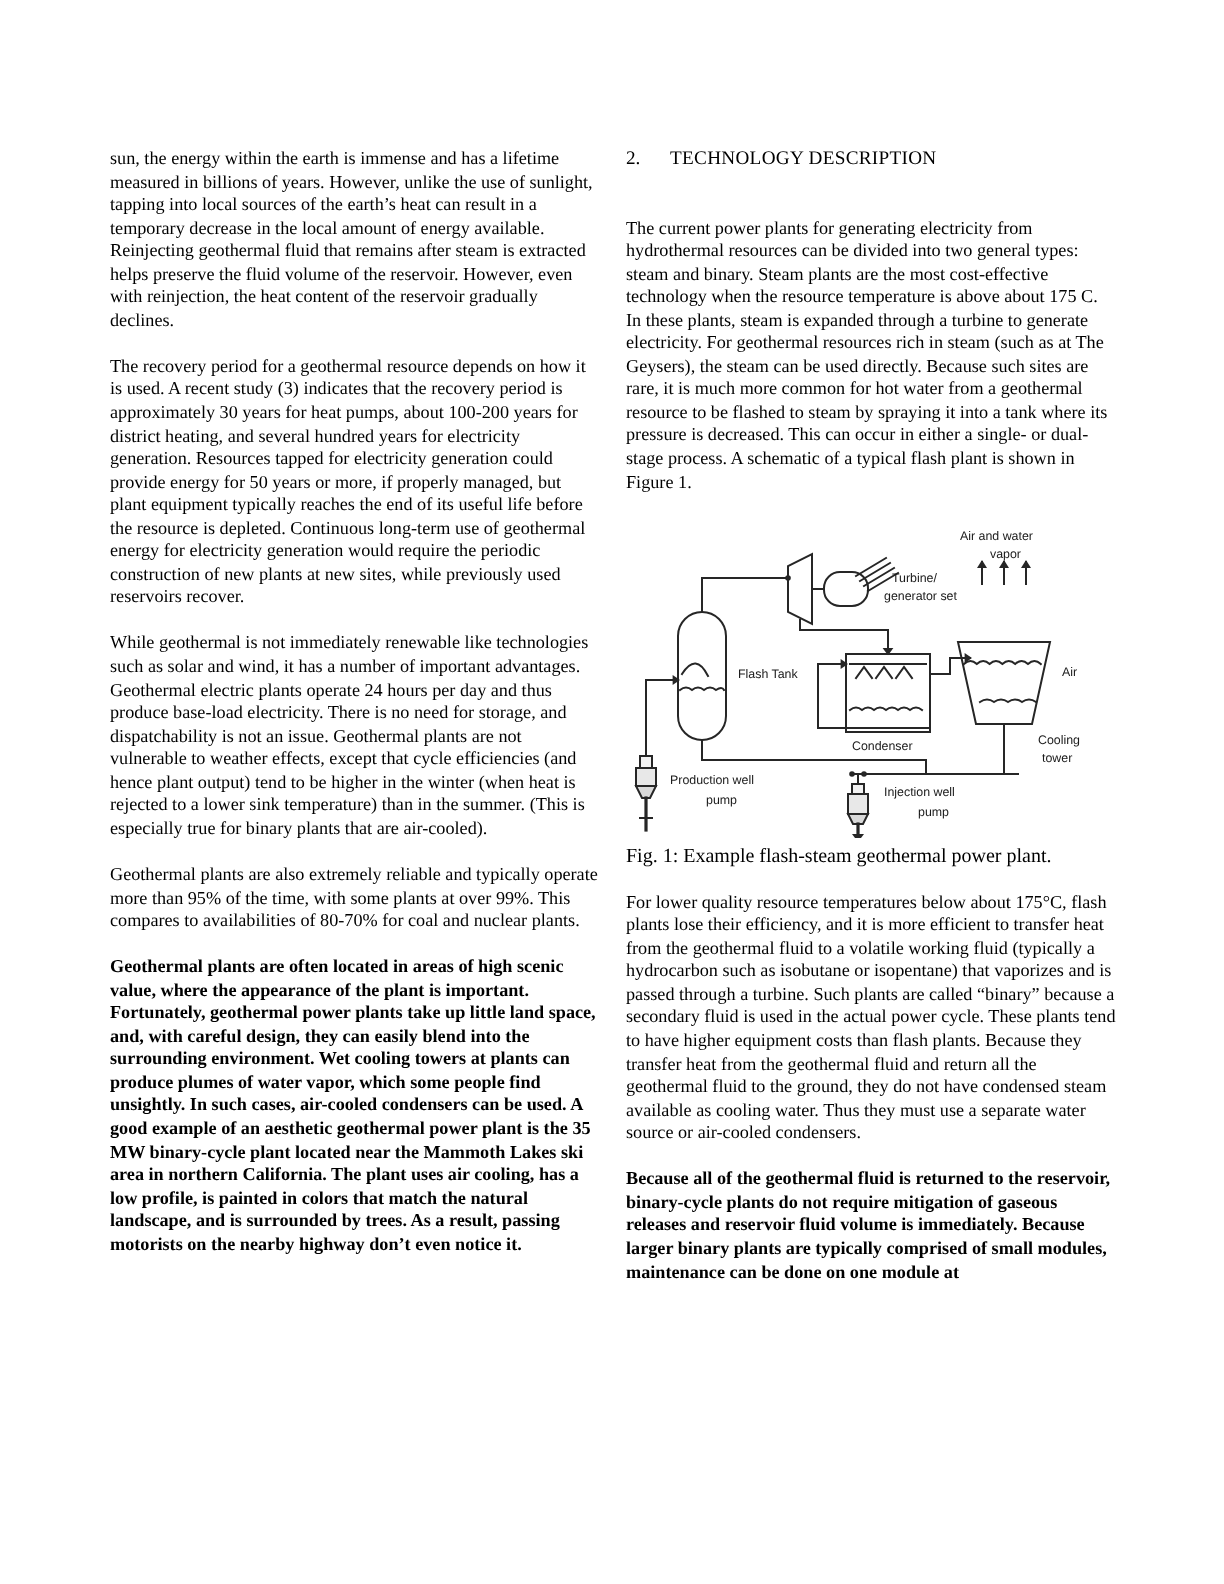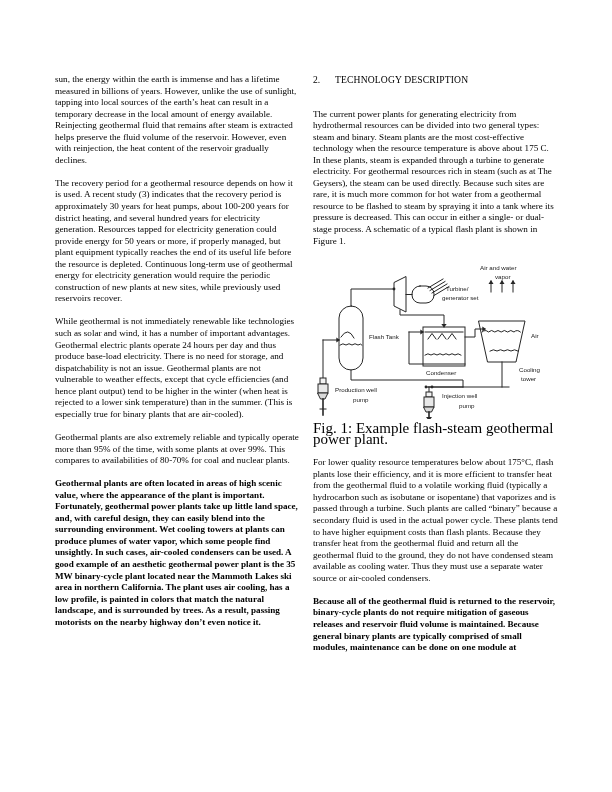--- a/index.html
+++ b/index.html
@@ -58,21 +58,21 @@
   
   .figure-wrap {
     position: relative;
     width: 245px;
     height: 160px;
     margin: 0 0 4px 0;
   }
   .figure-svg { display: block; }
   .fig-caption {
     margin: 0 0 11.55px 0;
-    font-size: 15px;
+    font-size: 10px;
     line-height: 11.55px;
   }
   text.dlab {
     font-family: "Liberation Sans", "DejaVu Sans", sans-serif;
     font-size: 6.2px;
     fill: #1a1a1a;
   }
 </style>
 </head>
 <body>
@@ -206,16 +206,16 @@
         <text class="dlab" x="40" y="143">pump</text>
 
         <text class="dlab" x="129" y="139">Injection well</text>
         <text class="dlab" x="146" y="149">pump</text>
       </svg>
     </div>
 
     <p class="fig-caption">Fig. 1: Example flash-steam geothermal power plant.</p>
 
     <p class="para">For lower quality resource temperatures below about 175°C, flash plants lose their efficiency, and it is more efficient to transfer heat from the geothermal fluid to a volatile working fluid (typically a hydrocarbon such as isobutane or isopentane) that vaporizes and is passed through a turbine.  Such plants are called “binary” because a secondary fluid is used in the actual power cycle.  These plants tend to have higher equipment costs than flash plants. Because they transfer heat from the geothermal fluid and return all the geothermal fluid to the ground, they do not have condensed steam available as cooling water.  Thus they must use a separate water source or air-cooled condensers.</p>
-    <p class="para">Because all of the geothermal fluid is returned to the reservoir, binary-cycle plants do not require mitigation of gaseous releases and reservoir fluid volume is maintained. Because general binary plants are typically comprised of small modules, maintenance can be done on one module at</p>
+    <p class="para">Because all of the geothermal fluid is returned to the reservoir, binary-cycle plants do not require mitigation of gaseous releases and reservoir fluid volume is immediately. Because larger binary plants are typically comprised of small modules, maintenance can be done on one module at</p>
   </div>
 
 </div>
 
 </body></html>

